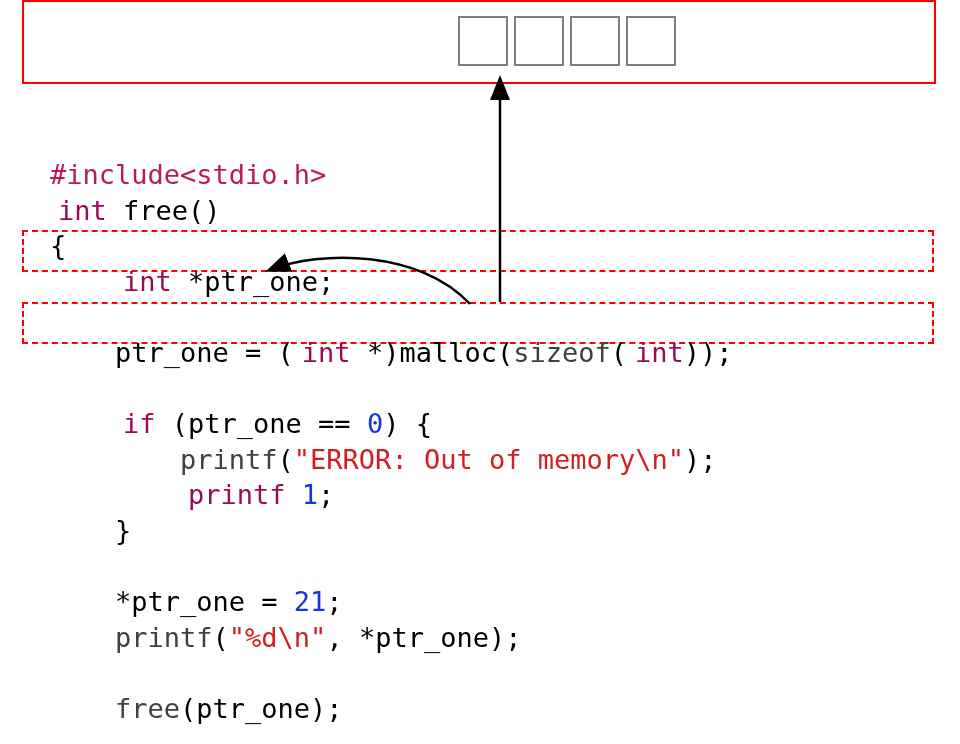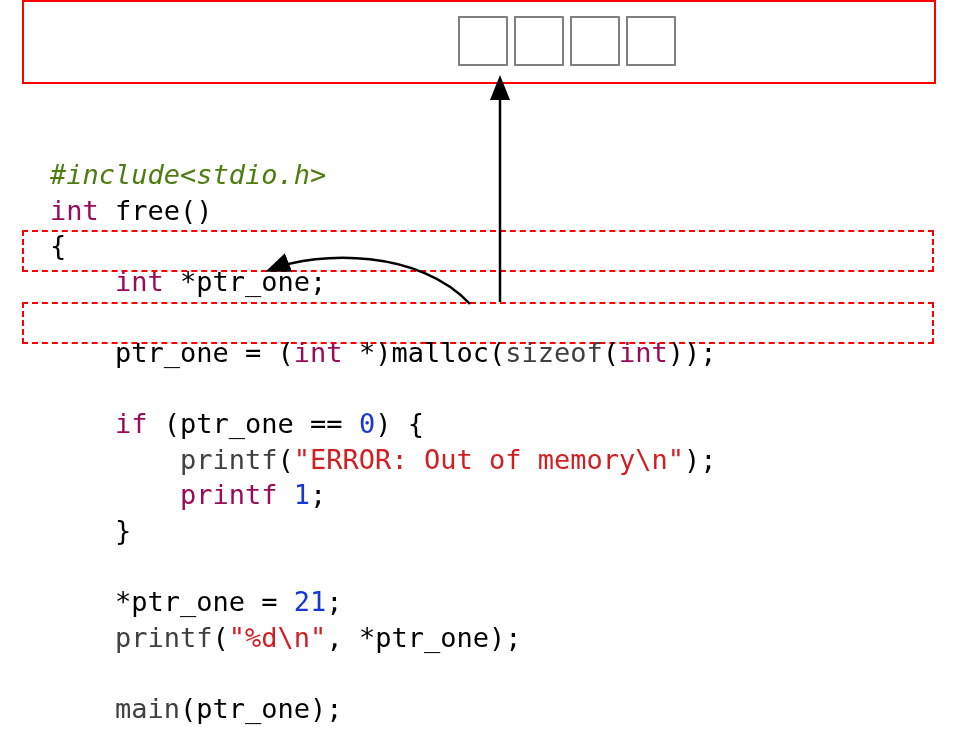--- a/index.html
+++ b/index.html
@@ -45,22 +45,22 @@
   }
   
   .code {
     position: absolute;
     left: 50px;
     top: 130px;
     white-space: pre;
     line-height: 35.6px;
     color: #000000;
   }
-  .green { color: #4d7c0f; font-style: italic; }
-  .na    { color: #9b0959; }  
+  .green { color: #be185d; }
+  .na    { color: #9b0959; margin-left: 8px; }  
   .rust  { color: #404040; }  
   .red   { color: #d21d23; }  
   .blue  { color: #1636d9; }  
   
   svg.overlay {
     position: absolute;
     left: 0; top: 0;
     width: 960px; height: 744px;
     pointer-events: none;
   }
@@ -88,21 +88,21 @@
 <span>    ptr_one = (</span><span class="na">int</span><span> *)malloc(</span><span class="rust">sizeof</span><span>(</span><span class="na">int</span><span>)); </span>
 <span></span>
 <span class="na">    if</span><span> (ptr_one == </span><span class="blue">0</span><span>) { </span>
 <span class="rust">        printf</span><span>(</span><span class="red">"ERROR: Out of memory\n"</span><span>); </span>
 <span class="na">        printf </span><span class="blue">1</span><span>; </span>
 <span>    } </span>
 <span></span>
 <span>    *ptr_one = </span><span class="blue">21</span><span>; </span>
 <span class="rust">    printf</span><span>(</span><span class="red">"%d\n"</span><span>, *ptr_one); </span>
 <span></span>
-<span class="rust">    main</span><span>(ptr_one); </span>
+<span class="rust">    free</span><span>(ptr_one); </span>
 <span></span>
 
 </pre>
 
   <svg class="overlay" viewBox="0 0 960 744">
     <defs>
       <marker id="arrowhead" markerWidth="10" markerHeight="8" refX="8" refY="4" orient="auto">
         <path d="M0,0 L10,4 L0,8 Z" fill="#000"></path>
       </marker>
     </defs>

